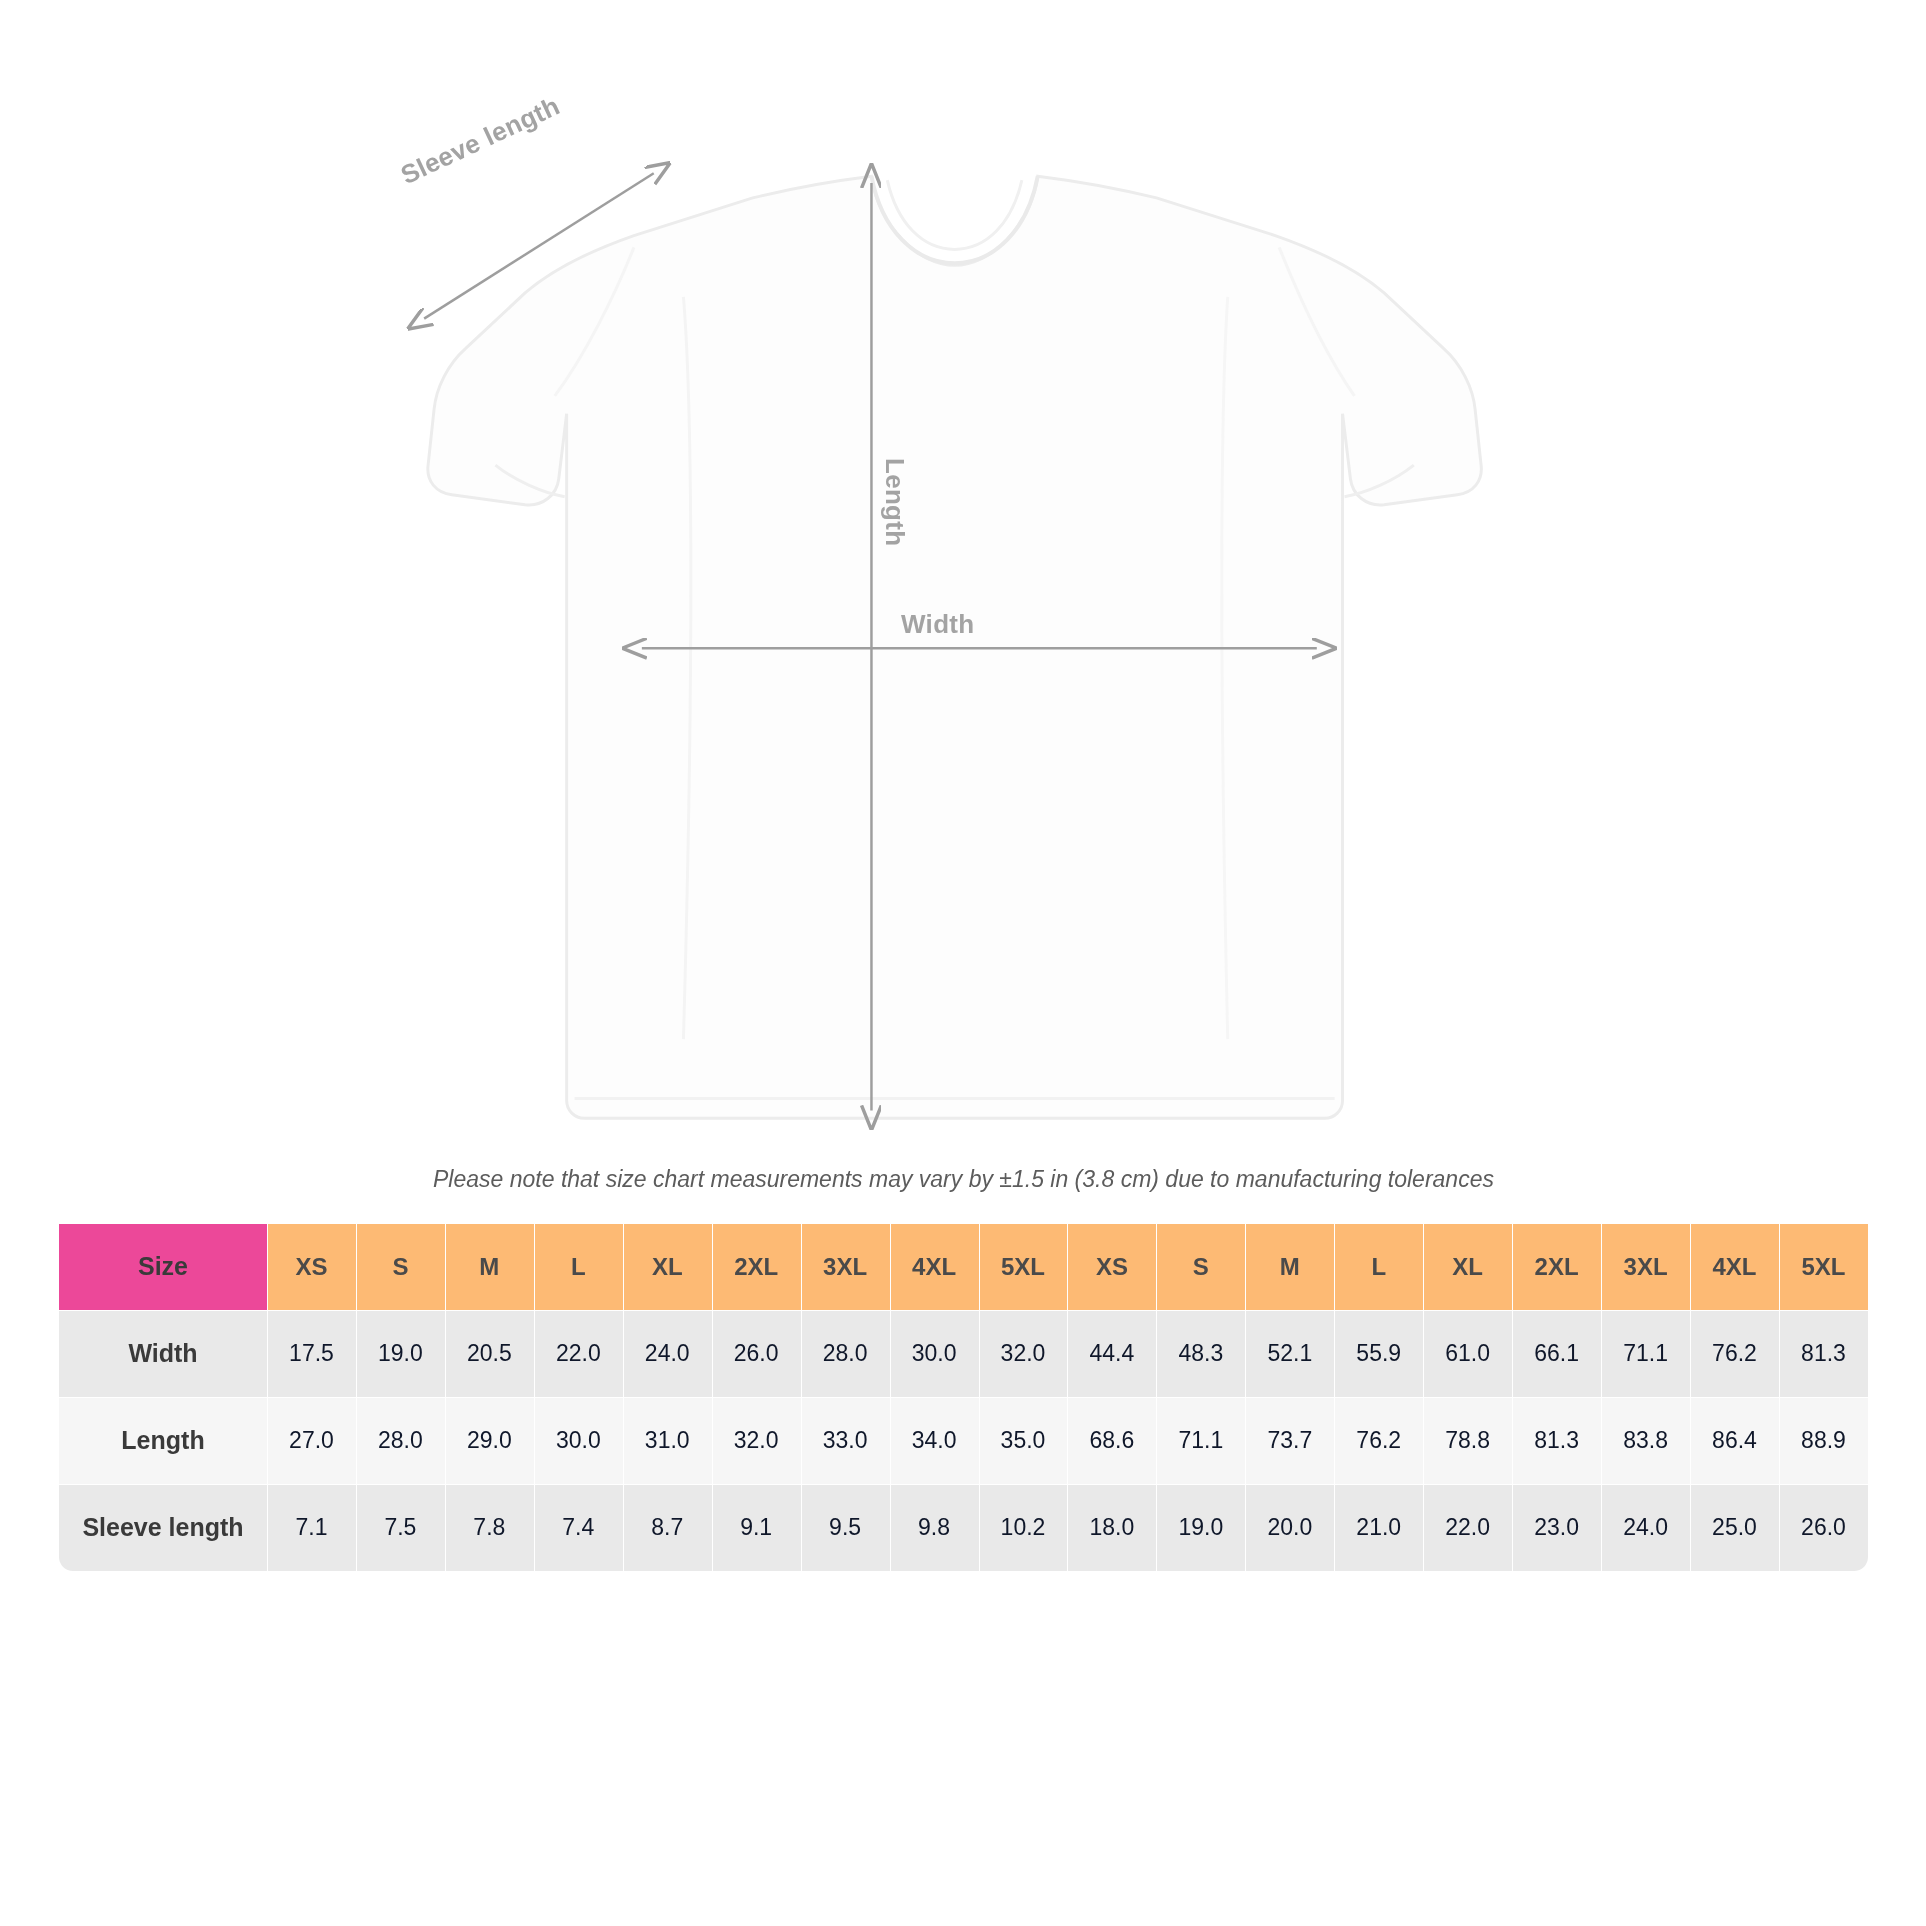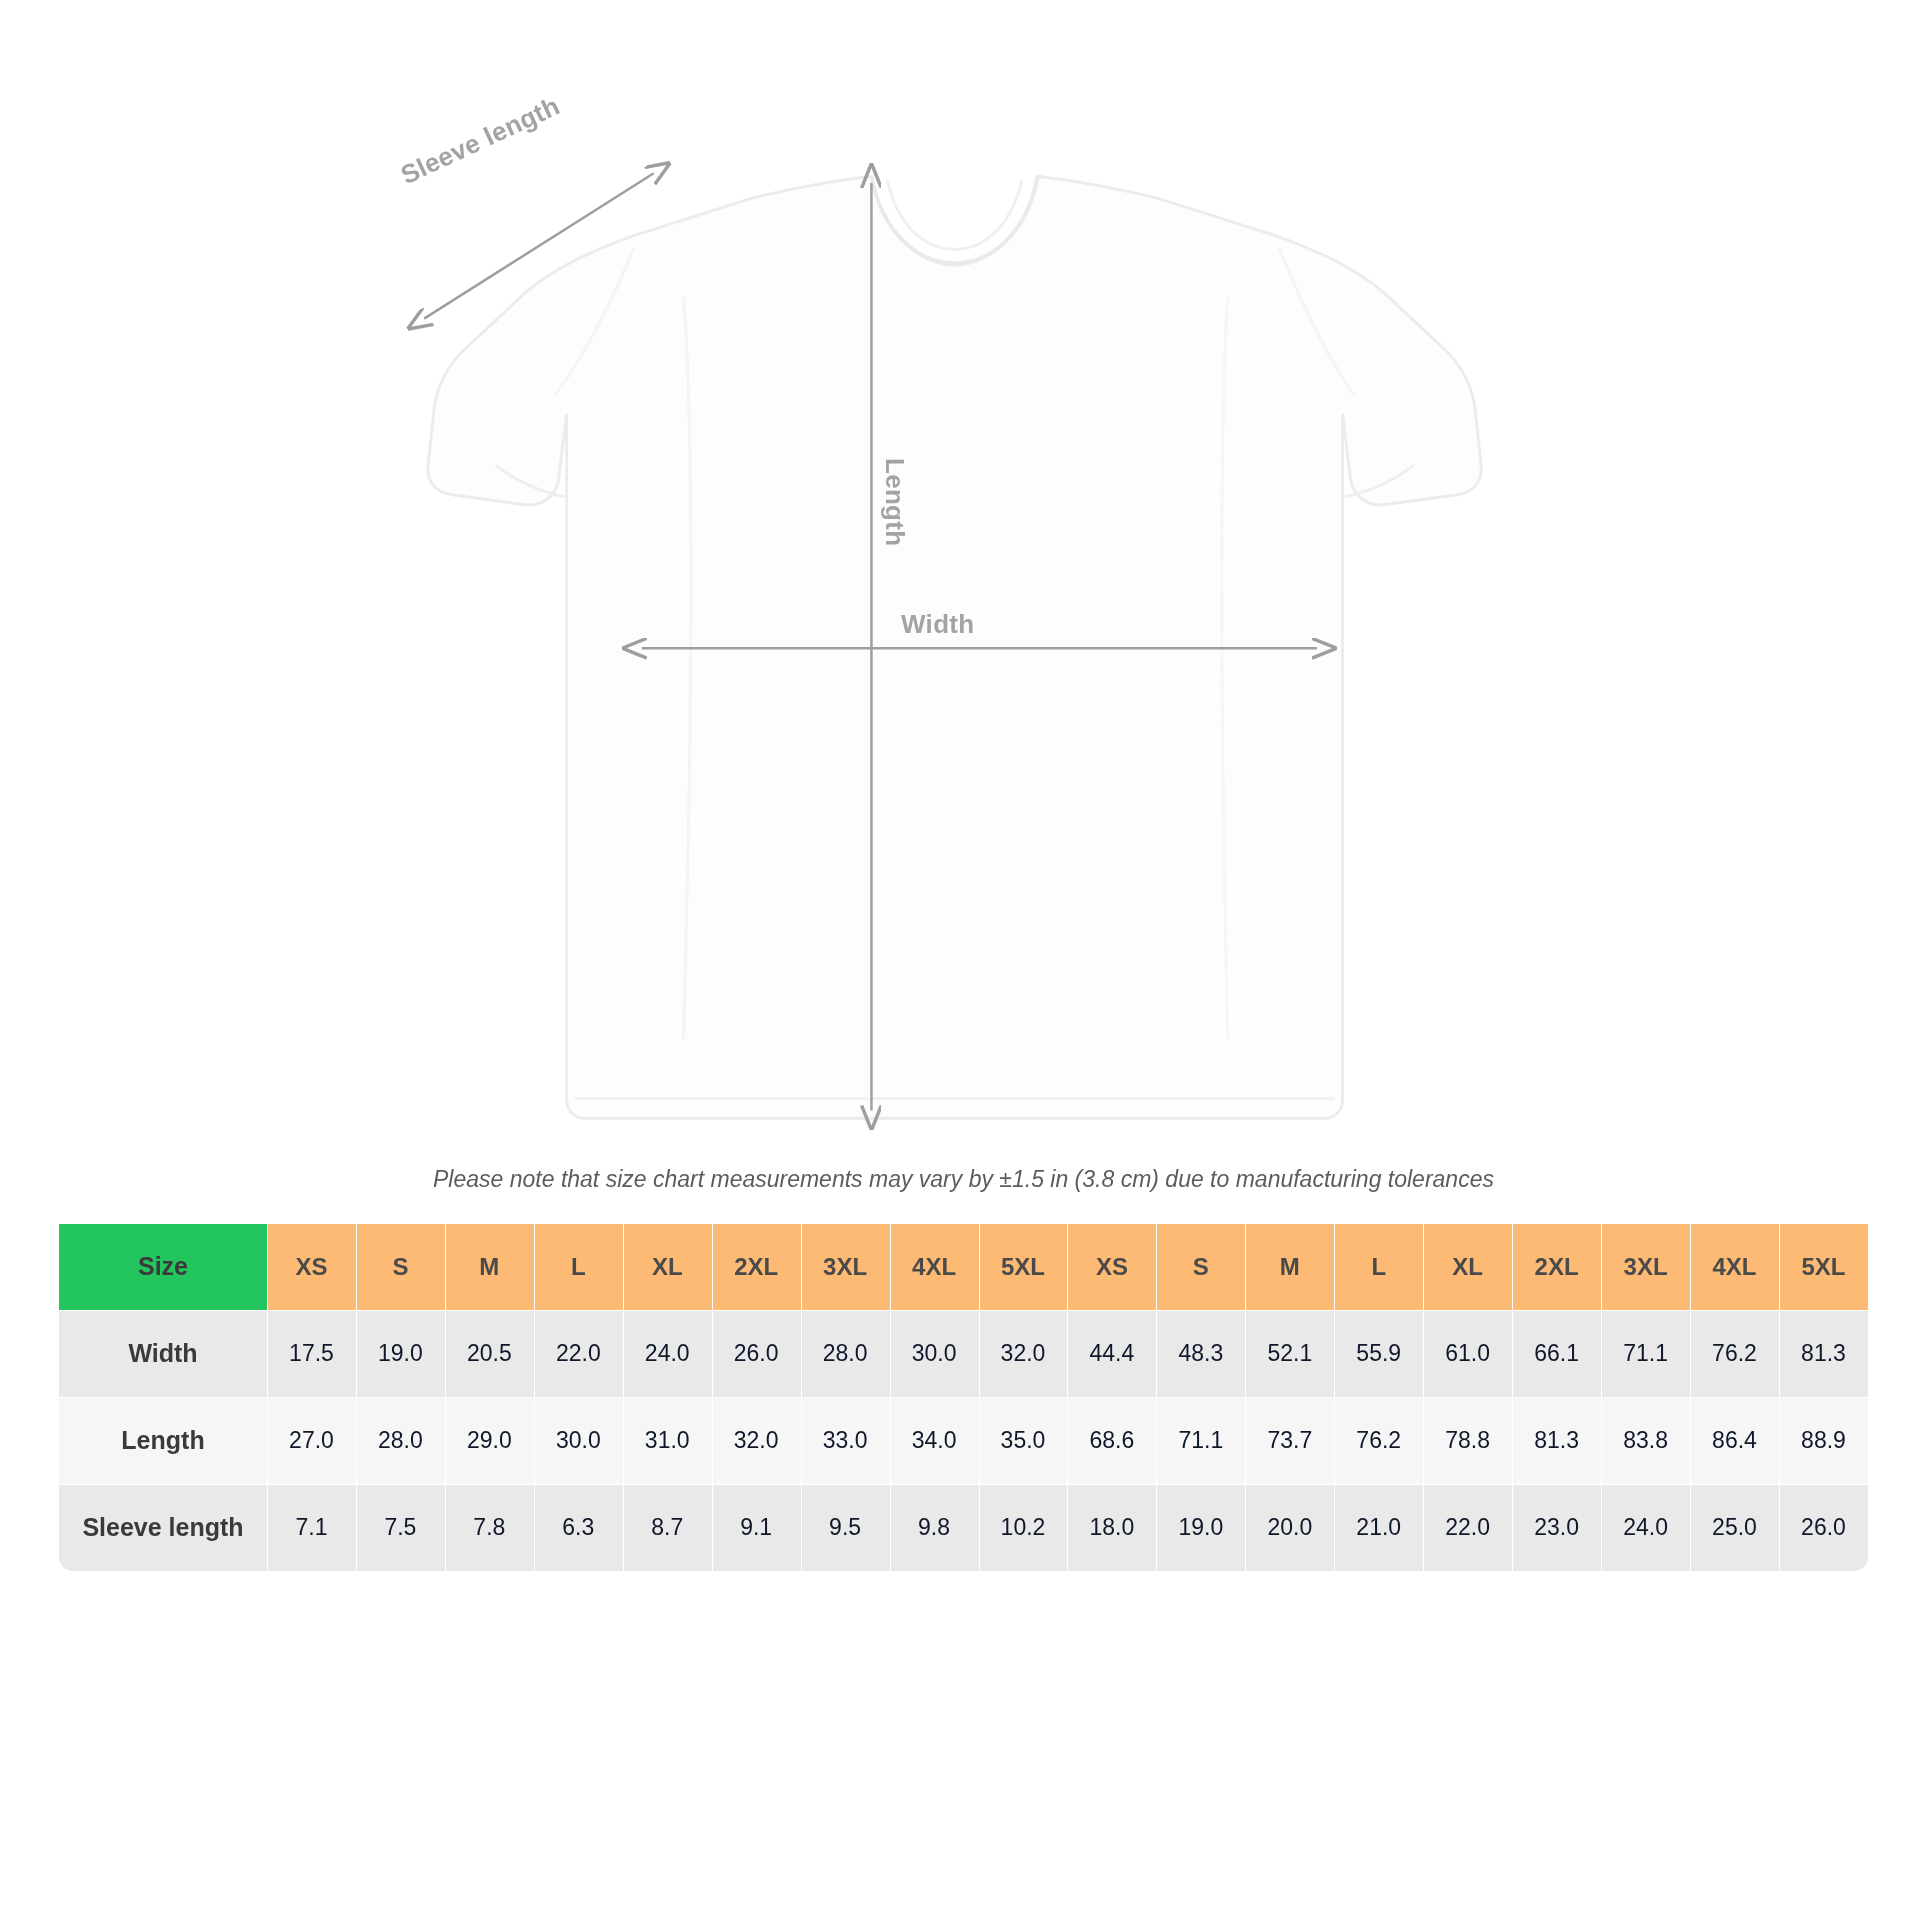--- a/index.html
+++ b/index.html
@@ -111,21 +111,21 @@
   .unit-cell-right { border-top-right-radius: 14px; }
 
   
   .hdr-row td {
     background: #fdba74;
     font-weight: bold;
     color: #4a4a4a;
     font-size: 24px;
   }
   .hdr-row td.rowlabel {
-    background: #22c55e;
+    background: #ec4899;
   }
 
   
   .row-alt td { background: #e9e9e9; }
   .row-plain td { background: #f6f6f6; }
   td.rowlabel {
     font-weight: bold;
     color: #3a3a3a;
     font-size: 25px;
   }
@@ -286,21 +286,21 @@
         <td class="val sep rowsep">83.8</td>
         <td class="val sep rowsep">86.4</td>
         <td class="val sep rowsep">88.9</td>
       </tr>
 
       <tr class="row-alt">
         <td class="rowlabel rowsep bl">Sleeve length</td>
         <td class="val sep rowsep">7.1</td>
         <td class="val sep rowsep">7.5</td>
         <td class="val sep rowsep">7.8</td>
-        <td class="val sep rowsep">6.3</td>
+        <td class="val sep rowsep">7.4</td>
         <td class="val sep rowsep">8.7</td>
         <td class="val sep rowsep">9.1</td>
         <td class="val sep rowsep">9.5</td>
         <td class="val sep rowsep">9.8</td>
         <td class="val sep rowsep">10.2</td>
         <td class="val sep rowsep">18.0</td>
         <td class="val sep rowsep">19.0</td>
         <td class="val sep rowsep">20.0</td>
         <td class="val sep rowsep">21.0</td>
         <td class="val sep rowsep">22.0</td>

